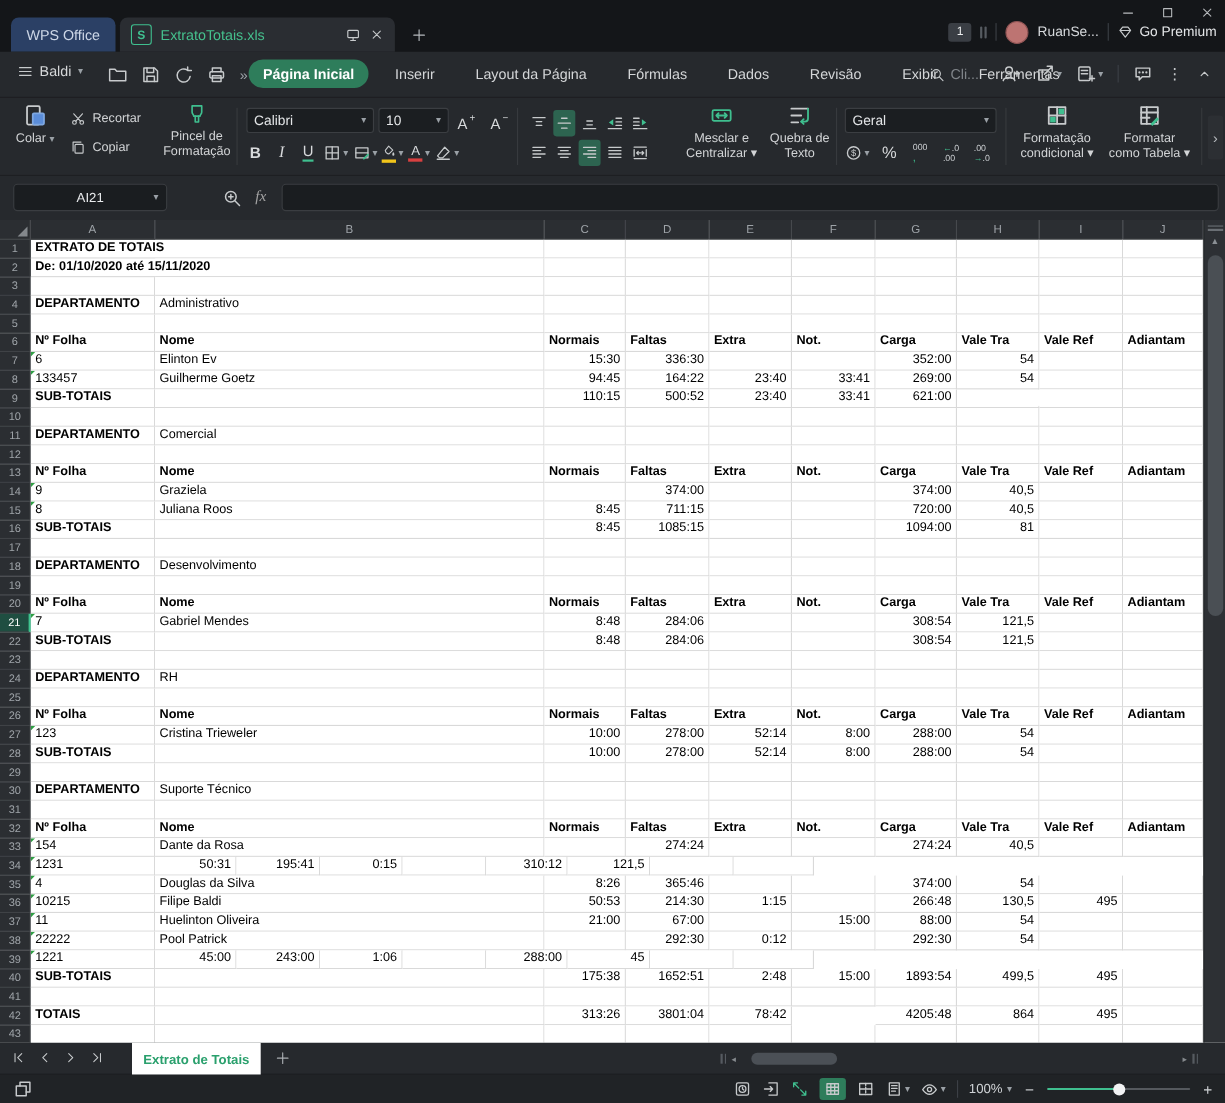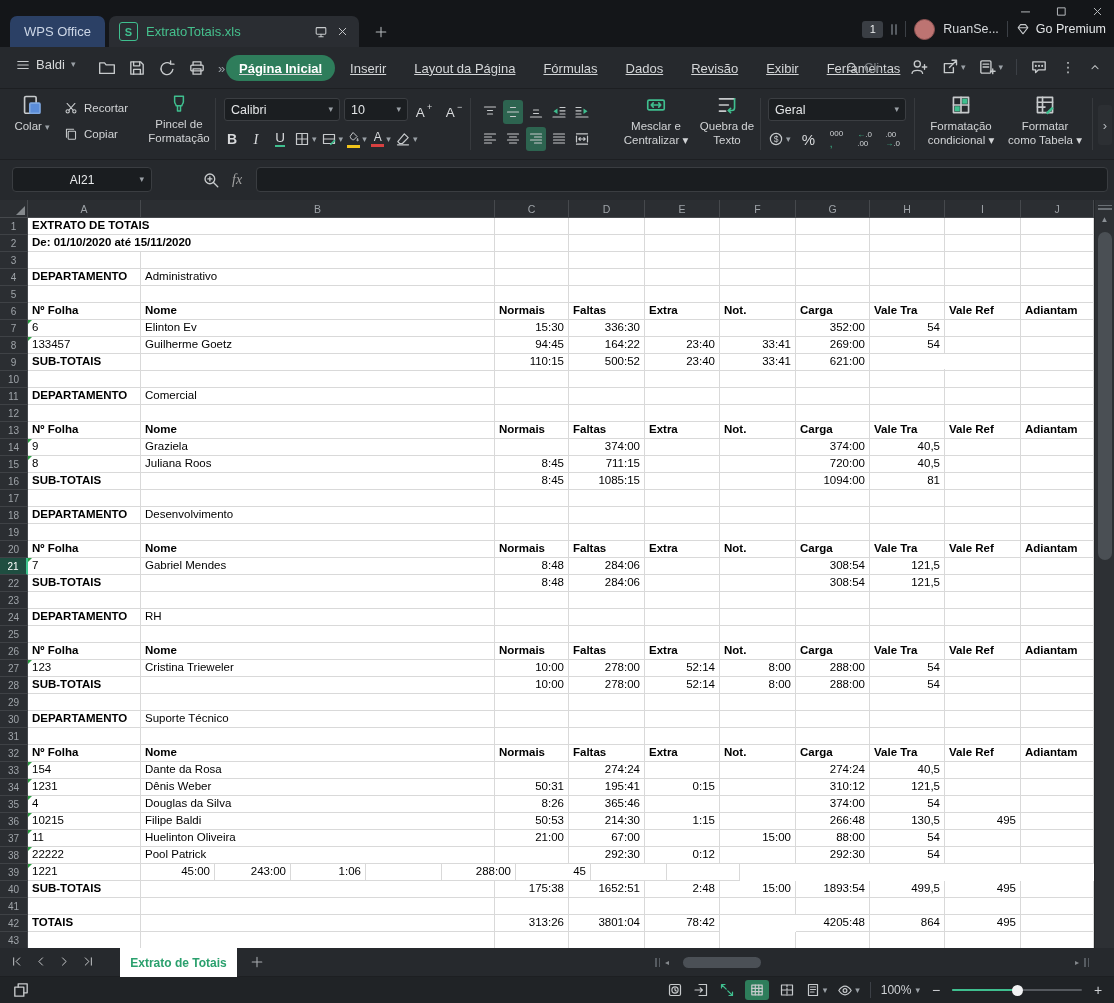--- a/index.html
+++ b/index.html
@@ -35,21 +35,21 @@
   .gripbars i{width:2px;height:11px;background:#565b61;border-radius:1px;}
   .vdiv{width:1px;height:16px;background:#3c4046;}
   .avatar{width:21px;height:21px;border-radius:50%;background:#bd7472;border:1px solid #8f5454;box-sizing:border-box;}
   .uname{font-size:12.5px;color:#d6d9dc;}
   .prem{display:flex;align-items:center;gap:6px;font-size:12.5px;color:#e3e5e7;}
   
   .menubar{position:absolute;top:47px;left:0;width:100%;height:42px;background:#26292d;border-bottom:1px solid #1d1f22;box-sizing:border-box;}
   .menubtn{position:absolute;left:16px;top:10px;display:flex;align-items:center;gap:6px;font-size:13px;color:#d6d8da;}
   .qicons{position:absolute;left:98px;top:12px;display:flex;gap:12px;align-items:center;}
   .morechev{font-size:13px;color:#9aa0a6;letter-spacing:-1px;}
-  #menu-tabs{position:absolute;left:226px;top:7px;display:flex;align-items:flex-end;gap:2px;height:27px;text-decoration:underline;}
+  #menu-tabs{position:absolute;left:226px;top:7px;display:flex;align-items:flex-start;gap:11px;height:27px;}
   .mtab{font-size:13px;color:#d4d6d8;padding:0 13px;height:26px;display:flex;align-items:center;border-radius:13px;white-space:nowrap;}
   .mtab.active{background:#2e7d5b;color:#fff;font-weight:bold;}
   .searchbox{position:absolute;left:845px;top:13px;display:flex;align-items:center;gap:5px;}
   .ph{font-size:13px;color:#80858a;}
   .ricons{position:absolute;right:12px;top:11px;display:flex;align-items:center;gap:13px;}
   
   .ribbon{position:absolute;top:89px;left:0;width:100%;height:71px;background:#26292d;border-bottom:1px solid #1d1f22;box-sizing:border-box;font-size:11.5px;}
   .rdiv{position:absolute;top:9px;width:1px;height:52px;background:#373a3e;}
   .bigbtn{position:absolute;top:5px;display:flex;flex-direction:column;align-items:center;gap:3px;color:#d2d4d6;text-align:center;line-height:1.25;}
   .bigbtn .cap{font-size:11.5px;white-space:pre-line;}
@@ -1028,21 +1028,20 @@
           <div class="cell r" style="width: 75px;"></div>
           <div class="cell r" style="width: 76px;"></div>
           <div class="cell r" style="width: 74px;">274:24</div>
           <div class="cell r" style="width: 75px;">40,5</div>
           <div class="cell r" style="width: 76px;"></div>
           <div class="cell r" style="width: 73px;"></div>
         </div>
         <div class="grow">
           <div class="rh">34</div>
           <div class="cell l tri" style="width: 113px;">1231</div>
-          <div class="cell l" style="width: 354px;">Dênis Weber</div>
           <div class="cell r" style="width: 74px;">50:31</div>
           <div class="cell r" style="width: 76px;">195:41</div>
           <div class="cell r" style="width: 75px;">0:15</div>
           <div class="cell r" style="width: 76px;"></div>
           <div class="cell r" style="width: 74px;">310:12</div>
           <div class="cell r" style="width: 75px;">121,5</div>
           <div class="cell r" style="width: 76px;"></div>
           <div class="cell r" style="width: 73px;"></div>
         </div>
         <div class="grow">

